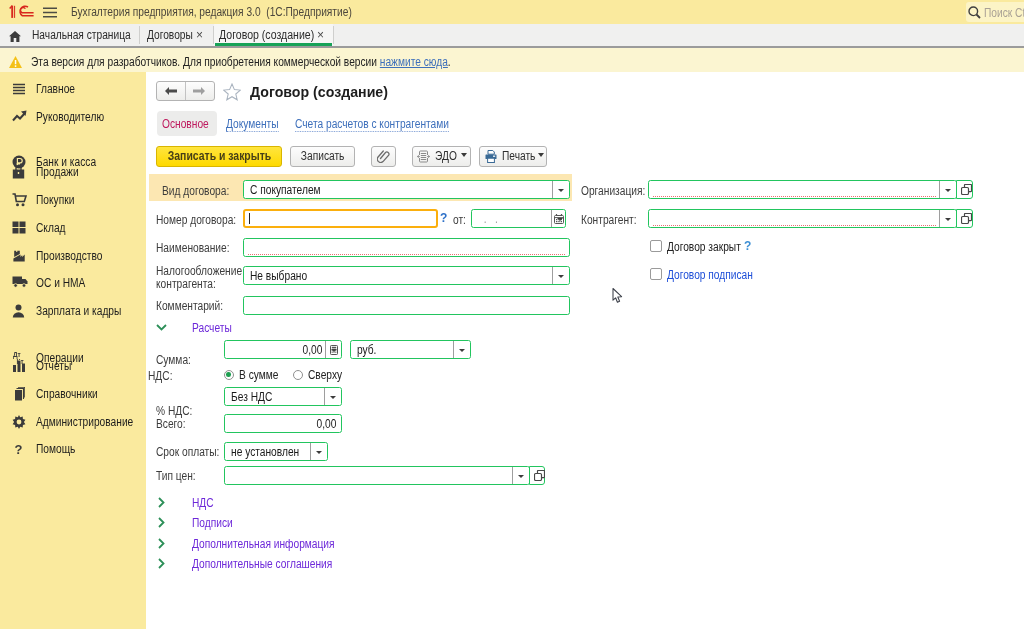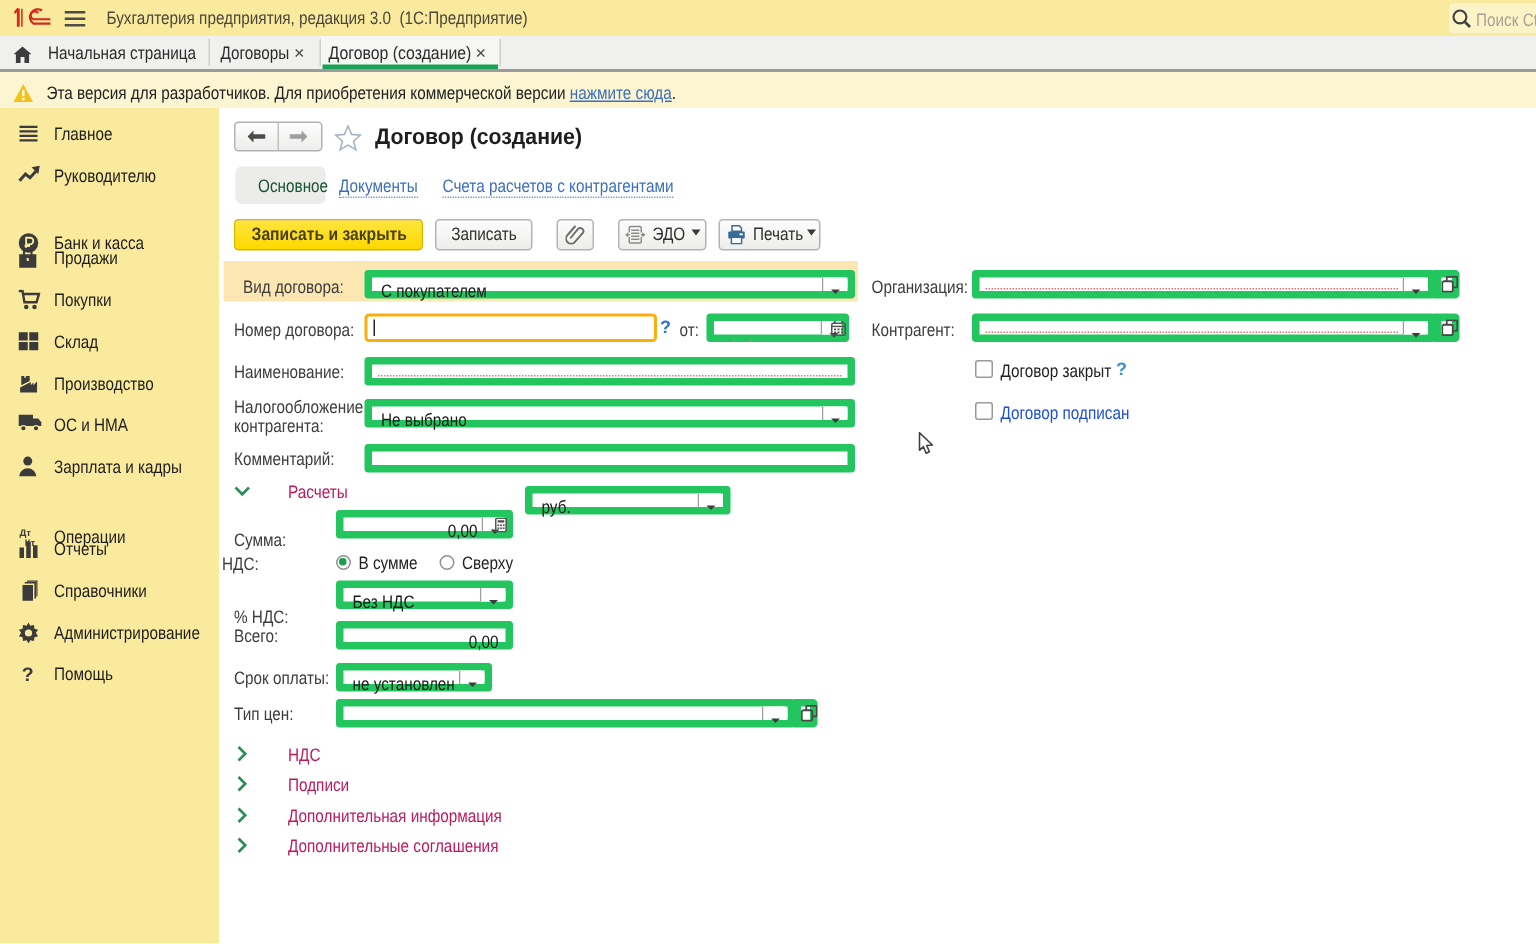--- a/index.html
+++ b/index.html
@@ -14,27 +14,27 @@
 .tab { position:absolute; top:24px; height:22px; line-height:22px; color:#2b2b2b; font-size:12px; }
 .tabsep { position:absolute; top:26px; height:18px; width:1px; background:#cfcfcd; }
 
 #warnbar { left:0; top:48px; width:1024px; height:24px; background:#fbf5d1; }
 
 #sidebar { left:0; top:72px; width:146px; height:557px; background:#faea9e; }
 .sbitem { position:absolute; left:0; width:146px; height:28px; }
 .sbitem .ic { position:absolute; left:12px; top:7px; }
 .sbitem .sbt { position:absolute; left:36px; top:7px; font-size:12px; color:#1d1d1d; }
 
-.fld { position:absolute; background:#fff; border:5px solid #22c55e; border-radius:2.5px; font-size:12px; color:#1a1a1a; }
+.fld { position:absolute; background:#fff; border:1px solid #22c55e; border-radius:2.5px; font-size:12px; color:#1a1a1a; }
 .fldtxt { position:absolute; left:6px; top:2px; white-space:nowrap; }
 .arrbtn { position:absolute; right:0; top:0; bottom:0; width:17px; border-left:1px solid #9e9e9e; background:#fff; border-radius:0 2.5px 2.5px 0; }
 .arrbtn:after { content:""; position:absolute; left:5px; top:7.5px; border:3.2px solid transparent; border-top:3.8px solid #3c3c3c; }
 .lbl { position:absolute; font-size:12px; color:#3c3c3c; white-space:nowrap; }
 .btn { position:absolute; height:21px; background:linear-gradient(#fdfdfd,#ededeb); border:1px solid #b3b3b3; border-radius:3px; font-size:12px; color:#2e2e2e; }
-.glink { position:absolute; font-size:12px; color:#be185d; white-space:nowrap;padding-left:20px; }
+.glink { position:absolute; font-size:12px; color:#6d28d9; white-space:nowrap;padding-left:20px; }
 .blue { color:#3d6fbb; }
 .chk { position:absolute; width:12px; height:12px; background:#fff; border:1px solid #9a9a9a; border-radius:2px; }
 .reddot { position:absolute; left:4px; right:4px; bottom:1px; border-bottom:1px dotted #e87070; }
 </style></head>
 <body>
 
 <div class="abs" id="topbar"></div>
 <div class="abs" id="searchbox"></div>
 <svg class="abs" style="left:9px;top:4px" width="26" height="16" viewBox="0 0 26 16">
  <g fill="none" stroke="#d8281e">
@@ -200,21 +200,21 @@
 </svg>
 <svg class="abs" style="left:193px;top:87px" width="12" height="8" viewBox="0 0 12 8">
  <path d="M8 0 L8 2.5 L0 2.5 L0 5.5 L8 5.5 L8 8 L12 4 Z" fill="#9f9f9f"></path>
 </svg>
 <svg class="abs" style="left:223px;top:83px" width="18" height="18" viewBox="0 0 18 18">
  <path d="M9 1 L11.4 6.6 L17.3 7.1 L12.8 11 L14.2 16.8 L9 13.7 L3.8 16.8 L5.2 11 L0.7 7.1 L6.6 6.6 Z" fill="#fff" stroke="#a9b3bf" stroke-width="1.05"></path>
 </svg>
 <div class="abs" style="left:250px;top:83px;font-size:15px;font-weight:bold;color:#1e1e1e"><span class="tx" style="transform:scaleX(.945)">Договор (создание)</span></div>
 
 <div class="abs" style="left:157px;top:111px;width:60px;height:25px;background:#ececeb;border-radius:4px"></div>
-<div class="abs" style="left:172px;top:117px;color:#14532d"><span class="tx">Основное</span></div>
+<div class="abs" style="left:162px;top:117px;color:#be185d"><span class="tx">Основное</span></div>
 <div class="abs blue" style="left:226px;top:117px"><span class="tx" style="border-bottom:1px dotted #6f93cf">Документы</span></div>
 <div class="abs blue" style="left:295px;top:117px"><span class="tx" style="border-bottom:1px dotted #6f93cf">Счета расчетов с контрагентами</span></div>
 
 <div class="btn" style="left:156px;top:146px;width:126px;background:linear-gradient(#ffe53e,#fed900);border-color:#d9b500;color:#463f17;font-weight:bold;line-height:19px;text-align:center"><span class="tx" style="transform:scaleX(.87);transform-origin:50% 50%">Записать и закрыть</span></div>
 <div class="btn" style="left:290px;top:146px;width:65px;line-height:19px;text-align:center"><span class="tx" style="transform:scaleX(.85);transform-origin:50% 50%">Записать</span></div>
 <div class="btn" style="left:371px;top:146px;width:25px"></div>
 <svg class="abs" style="left:377px;top:150px" width="13" height="13" viewBox="0 0 13 13">
  <path d="M3.5 8.5 L8.5 2.5 A2.1 2.1 0 0 1 11.7 5.1 L6 11.6 A3.4 3.4 0 0 1 0.9 7.2 L6.3 1" fill="none" stroke="#6d6d6d" stroke-width="1.3" stroke-linecap="round"></path>
 </svg>
 <div class="btn" style="left:412px;top:146px;width:59px"></div>
@@ -333,21 +333,21 @@
  <rect x="1.8" y="1.8" width="4.4" height="1.6" fill="#555"></rect>
  <g fill="#555">
       <rect x="1.6" y="4.6" width="1.2" height="1.1"></rect>
       <rect x="3.4" y="4.6" width="1.2" height="1.1"></rect>
       <rect x="5.2" y="4.6" width="1.2" height="1.1"></rect>
       <rect x="1.6" y="6.6" width="1.2" height="1.1"></rect>
       <rect x="3.4" y="6.6" width="1.2" height="1.1"></rect>
       <rect x="5.2" y="6.6" width="1.2" height="1.1"></rect>
     </g>
 </svg>
-<div class="fld" style="left:350px;top:324px;width:137px;height:19px">
+<div class="fld" style="left:350px;top:340px;width:121px;height:19px">
  <div class="fldtxt"><span class="tx">руб.</span></div>
     <div class="arrbtn"></div>
 </div>
 <div class="lbl" style="left:148px;top:369px"><span class="tx">НДС:</span></div>
 <div class="abs" style="left:223.5px;top:369.5px;width:10px;height:10px;border:1px solid #909090;border-radius:50%;background:#fff"></div>
 <div class="abs" style="left:226.2px;top:372.2px;width:4.6px;height:4.6px;border-radius:50%;background:#1d9e50"></div>
 <div class="lbl" style="left:239px;top:368px;color:#222"><span class="tx">В сумме</span></div>
 <div class="abs" style="left:292.5px;top:369.5px;width:10px;height:10px;border:1px solid #909090;border-radius:50%;background:#fff"></div>
 <div class="lbl" style="left:308px;top:368px;color:#222"><span class="tx">Сверху</span></div>
 <div class="lbl" style="left:156px;top:404px"><span class="tx">% НДС:</span></div>

